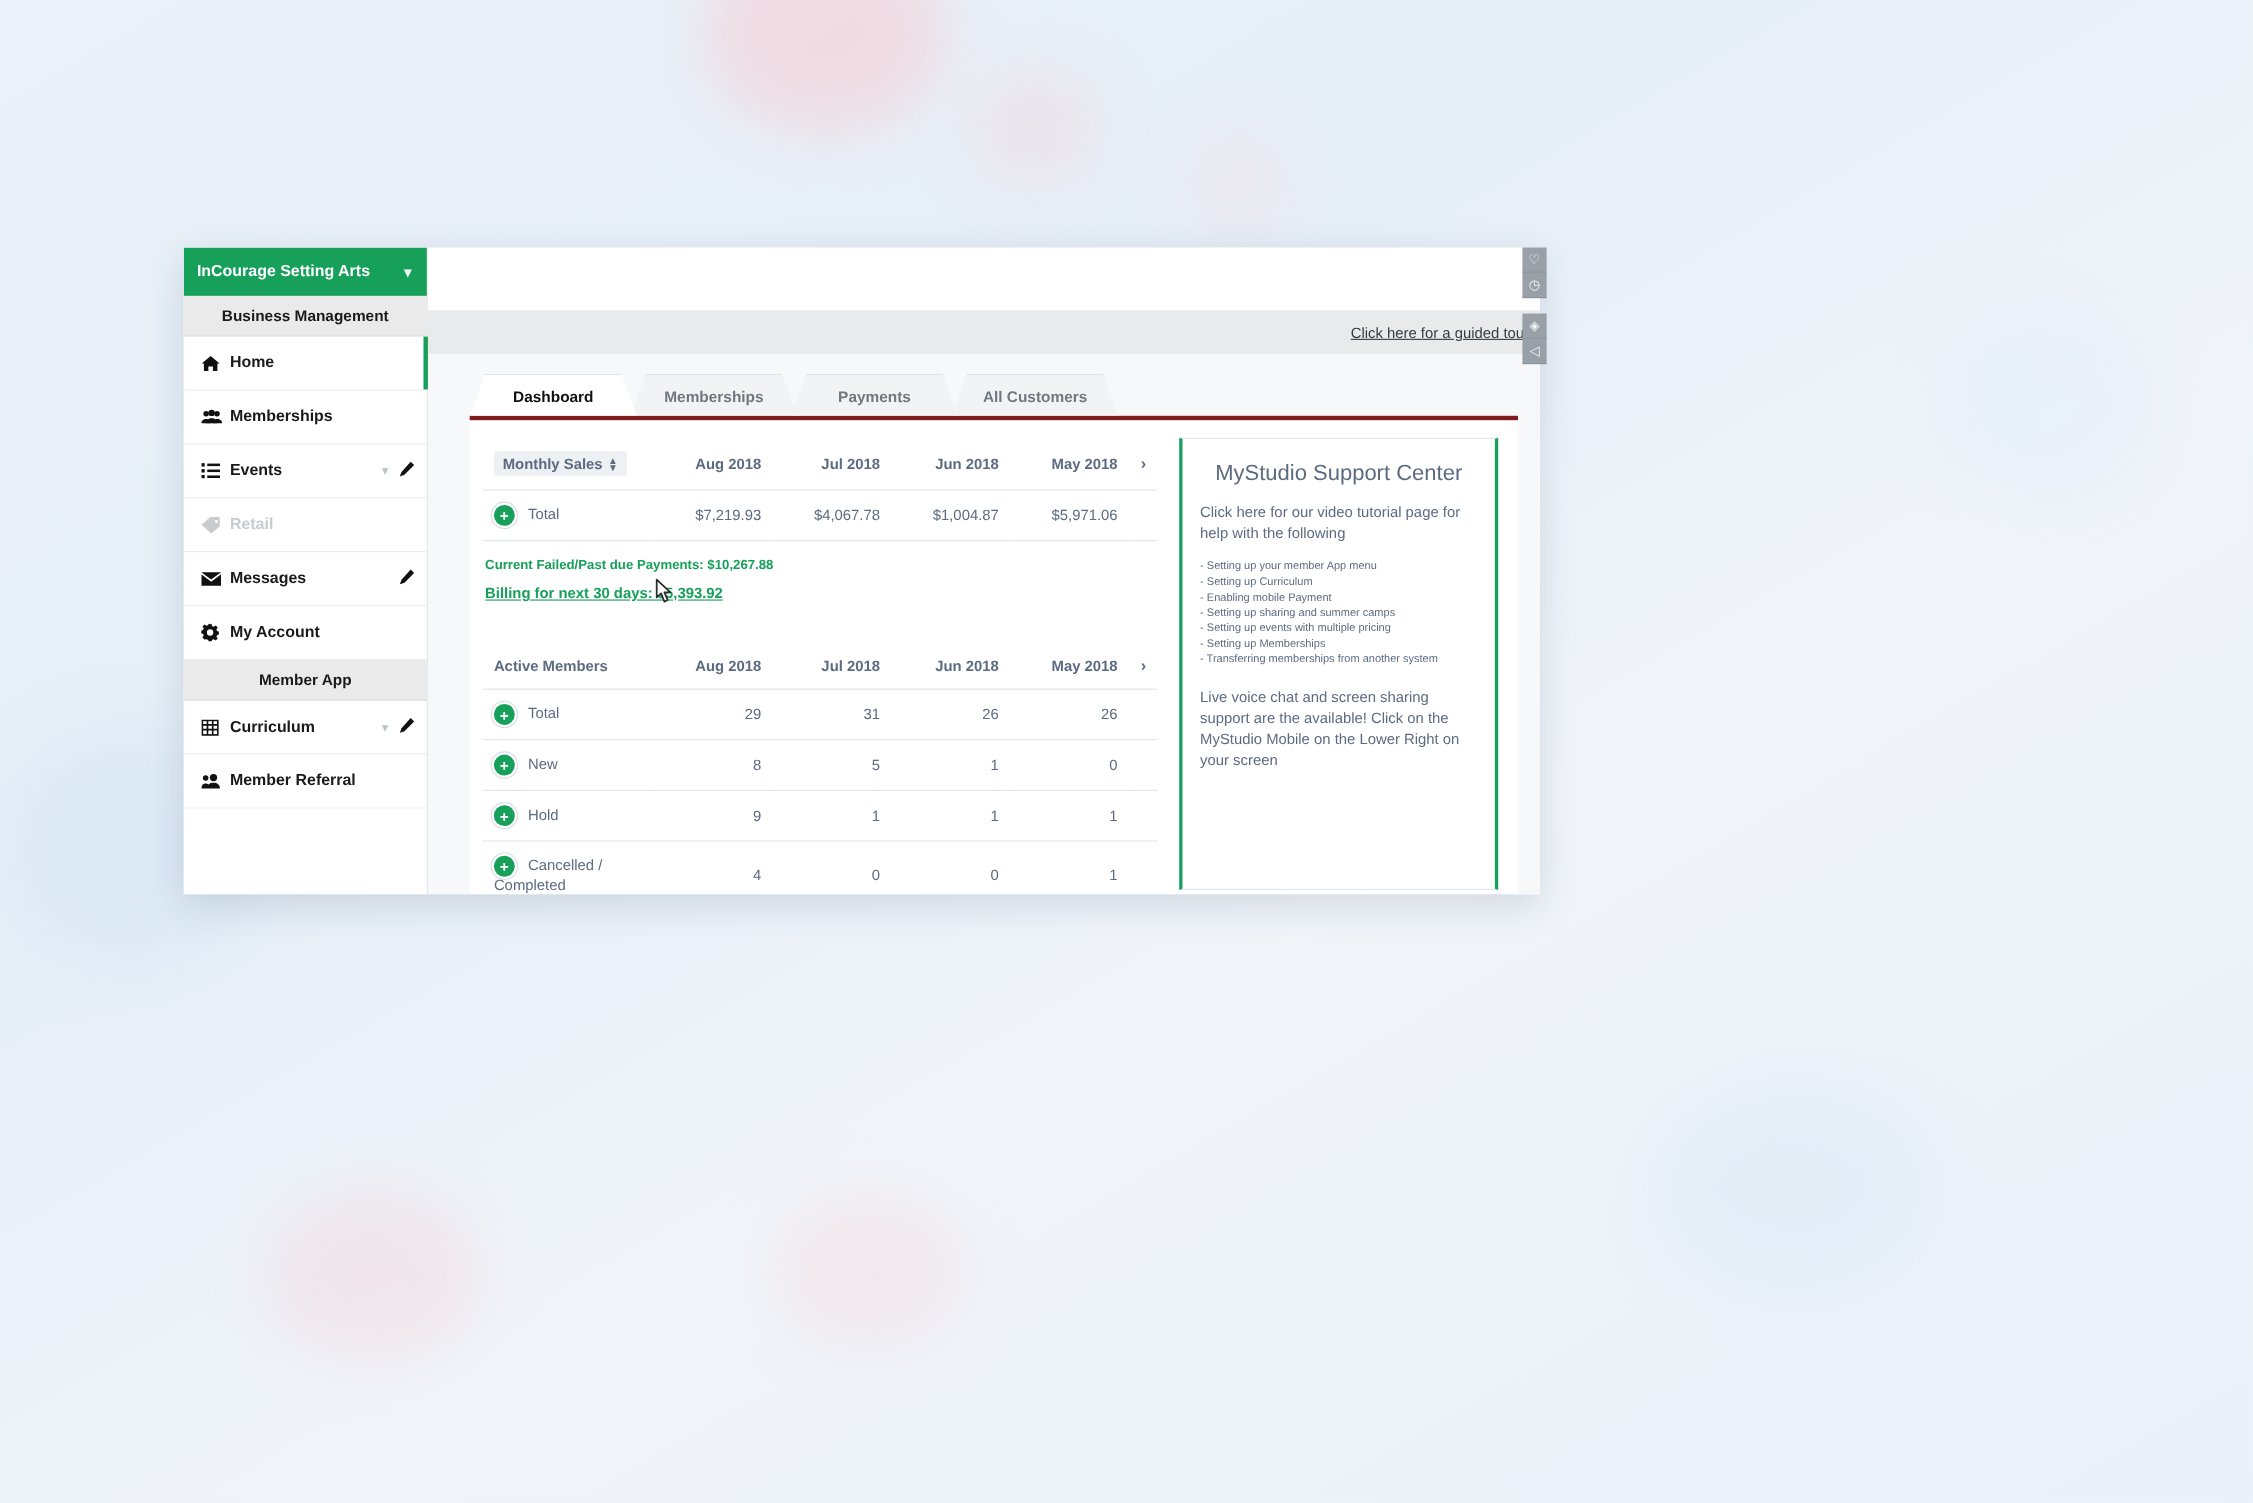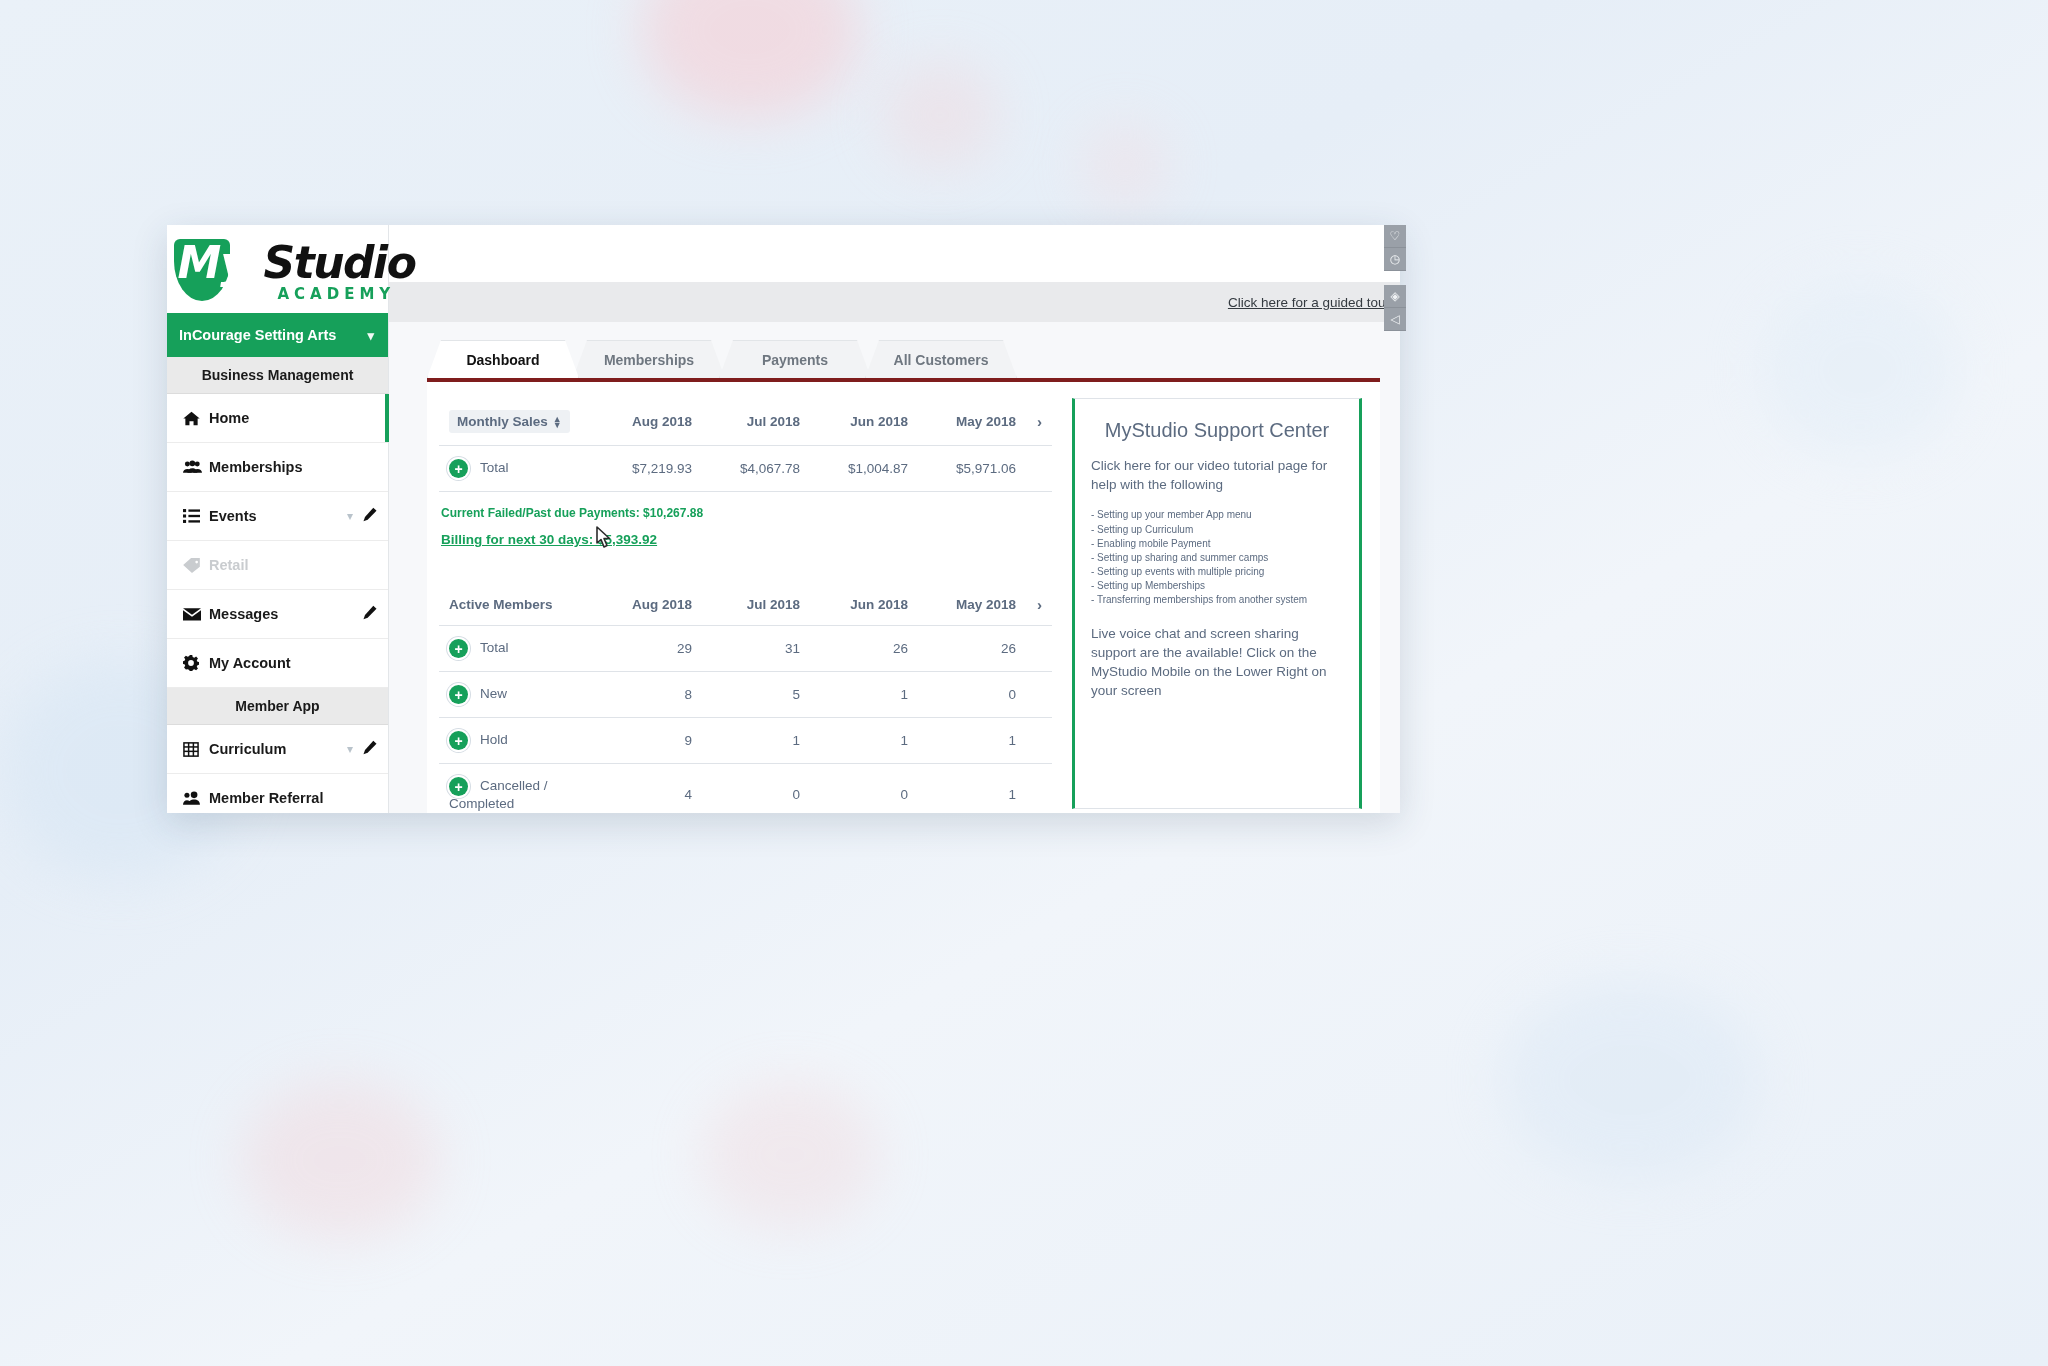--- a/index.html
+++ b/index.html
@@ -166,28 +166,20 @@
     </div>
   <div class="floater">
       <span>◁</span>
     </div>
 </div>
 
 <div id="app-window">
 
   <nav id="sidebar">
 
-    <div id="logo-area">
-      <div class="logo-wrap">
-        <div class="logo-shield"></div>
-        <div class="logo-my">My</div>
-        <div class="logo-studio">Studio</div>
-        <div class="logo-academy">ACADEMY</div>
-      </div>
-    </div>
 
     <div id="studio-select">
       <span>InCourage Setting Arts</span>
       <span class="chev">▾</span>
     </div>
 
     <div class="section-head">Business Management</div>
 
     <div class="nav-item active">
       <span class="ico">

